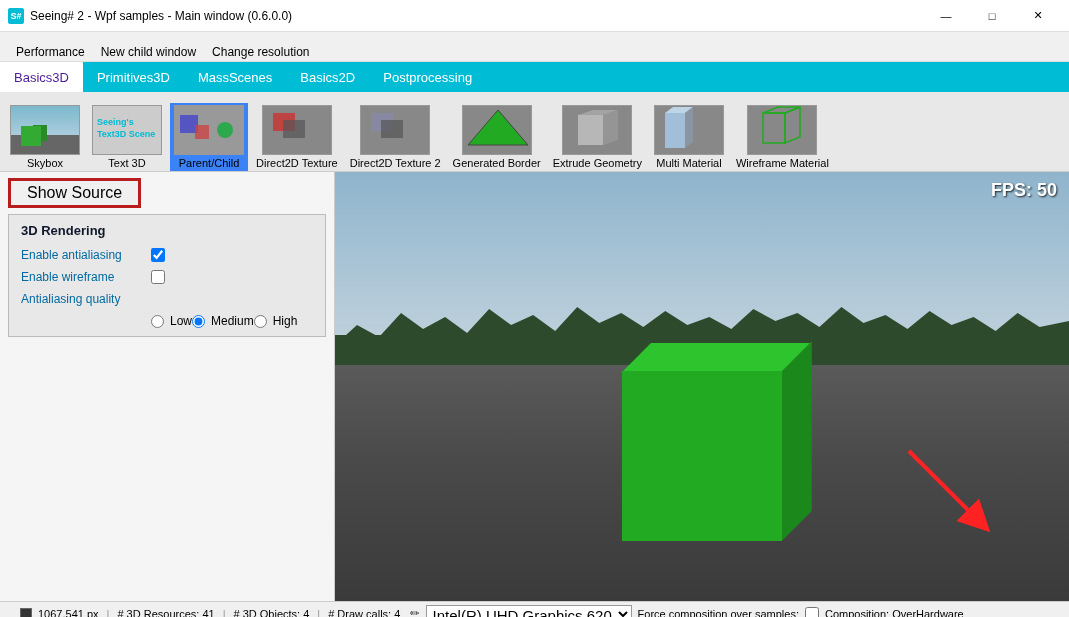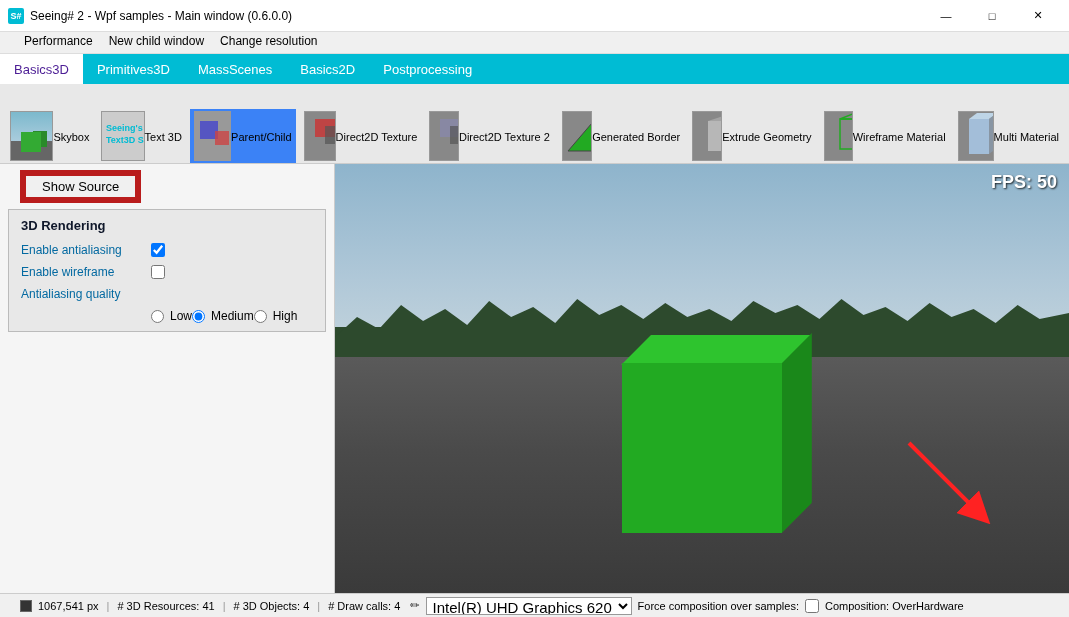--- a/index.html
+++ b/index.html
@@ -21,24 +21,24 @@
     .title-bar-btn {
       width: 46px; height: 32px;
       border: none; background: transparent;
       cursor: pointer; display: flex; align-items: center; justify-content: center;
       font-size: 11px;
     }
 
     
     .menu-bar {
       background: #f0f0f0;
-      height: 22px;
-      display: flex;
-      align-items: flex-start;
-      padding: 0 16px;
+      height: 30px;
+      display: flex;
+      align-items: flex-end;
+      padding: 0 8px;
       border-bottom: 1px solid #ddd;
     }
     .menu-item {
       padding: 2px 8px;
       cursor: pointer;
       font-size: 12px;
     }
 
     
     .tab-bar {
@@ -66,21 +66,21 @@
       background: #e8e8e8;
       display: flex;
       align-items: flex-end;
       padding: 6px 6px 0 6px;
       border-bottom: 1px solid #ccc;
       gap: 4px;
       height: 80px;
     }
     .sample-item {
       display: flex;
-      flex-direction: row;
+      flex-direction: column;
       align-items: center;
       cursor: pointer;
       padding: 2px 4px;
       min-width: 75px;
     }
     .sample-item.active { background: #3b82f6; }
     .sample-thumb {
       width: 70px; height: 50px;
       background: #aaa;
       border: 1px solid #999;
@@ -105,26 +105,26 @@
 
     
     .left-panel {
       width: 335px;
       background: #f5f5f5;
       border-right: 1px solid #ccc;
       display: flex;
       flex-direction: column;
     }
     .show-source-btn {
-      margin: 6px 20px;
+      margin: 6px 8px;
       padding: 3px 16px;
       background: #f0f0f0;
-      border: 6px solid #b91c1c;
+      border: 3px solid #b91c1c;
       cursor: pointer;
-      font-size: 13px;
+      font-size: 16px;
       width: fit-content;
     }
 
     .settings-panel {
       margin: 0 8px;
       background: #e8e8e8;
       border: 1px solid #bbb;
       padding: 8px 12px;
     }
     .settings-panel-title {
@@ -386,38 +386,38 @@
         <polygon points="40,10 55,5 55,35 40,40" fill="#999" opacity="0.8"></polygon>
       </svg>
     </div>
     <span class="sample-label">Extrude Geometry</span>
   </div>
 
   <div class="sample-item">
     <div class="sample-thumb">
       <svg width="70" height="50">
         <rect width="70" height="50" fill="#888"></rect>
+        <rect x="10" y="8" width="20" height="35" fill="#aaccee" opacity="0.8"></rect>
+        <polygon points="10,8 30,8 38,2 18,2" fill="#cce8ff" opacity="0.8"></polygon>
+        <polygon points="30,8 38,2 38,37 30,43" fill="#8899aa" opacity="0.8"></polygon>
+      </svg>
+    </div>
+    <span class="sample-label">Multi Material</span>
+  </div>
+
+  <div class="sample-item">
+    <div class="sample-thumb">
+      <svg width="70" height="50">
+        <rect width="70" height="50" fill="#888"></rect>
         <rect x="15" y="8" width="22" height="30" fill="none" stroke="#22aa22" stroke-width="1.5"></rect>
         <polygon points="15,8 30,2 52,2 37,8" fill="none" stroke="#22aa22" stroke-width="1.5"></polygon>
         <polygon points="37,8 52,2 52,32 37,38" fill="none" stroke="#22aa22" stroke-width="1.5"></polygon>
       </svg>
     </div>
     <span class="sample-label">Wireframe Material</span>
-  </div>
-
-  <div class="sample-item">
-    <div class="sample-thumb">
-      <svg width="70" height="50">
-        <rect width="70" height="50" fill="#888"></rect>
-        <rect x="10" y="8" width="20" height="35" fill="#aaccee" opacity="0.8"></rect>
-        <polygon points="10,8 30,8 38,2 18,2" fill="#cce8ff" opacity="0.8"></polygon>
-        <polygon points="30,8 38,2 38,37 30,43" fill="#8899aa" opacity="0.8"></polygon>
-      </svg>
-    </div>
-    <span class="sample-label">Multi Material</span>
   </div>
 </div>
 
 <div class="main-area">
 
   <div class="left-panel">
     <button class="show-source-btn">Show Source</button>
     <div class="settings-panel">
       <div class="settings-panel-title">3D Rendering</div>
       <div class="setting-row">

